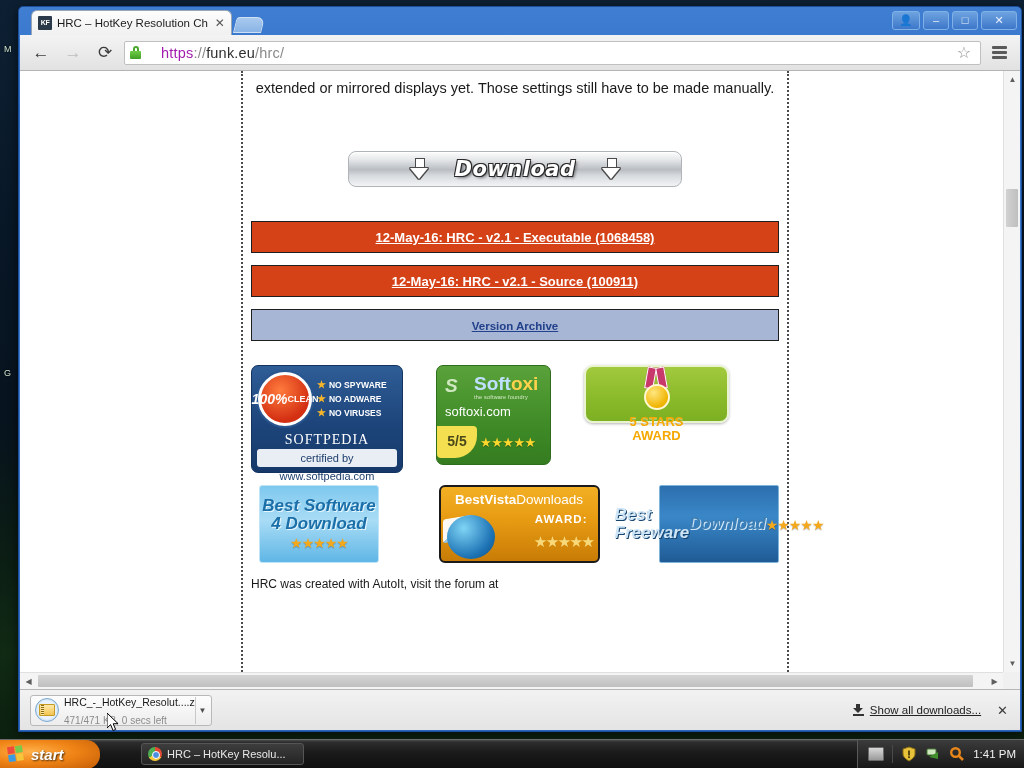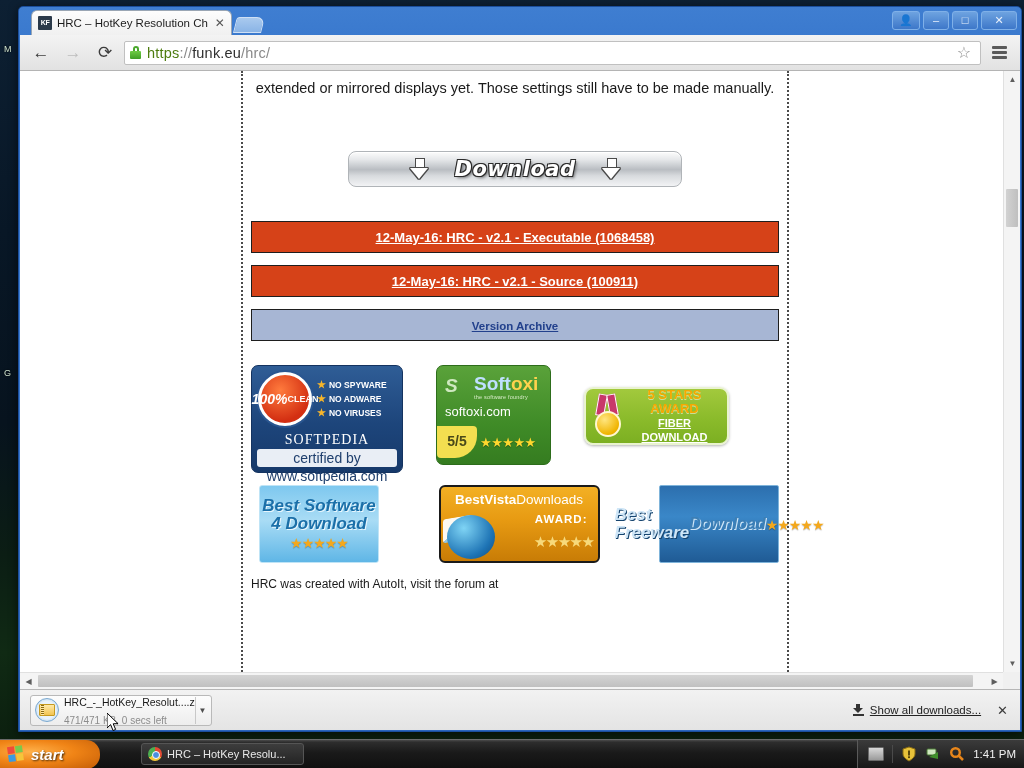--- a/index.html
+++ b/index.html
@@ -91,21 +91,21 @@
     display: flex; align-items: center; padding: 0 5px; gap: 6px;
   }
   .lock {
     width: 11px; height: 13px; position: relative; flex: none;
   }
   .lock .body { position:absolute; bottom:0; left:0; width:11px; height:8px;
     background: linear-gradient(to bottom,#6fcc46,#3f9e25); border-radius:1px; }
   .lock .shackle { position:absolute; top:0; left:2.5px; width:6px; height:6px;
     border:2px solid #4aa82c; border-bottom:none; border-radius:4px 4px 0 0; }
   .url { font-size: 14.5px; color: #2f2f2f; letter-spacing: .2px; }
-  .url .scheme { color: #4d7c0f; }
+  .url .scheme { color: #a21caf; margin-left: 14px; }
   .url .dim { color: #8a8a8a; }
   .star { font-size: 16px; color: #8d8d8d; padding: 0 4px; cursor: pointer; }
   .menu-btn { display:flex; flex-direction:column; gap:2.5px; padding: 0 5px; cursor: pointer; }
   .menu-btn i { display:block; width: 15px; height: 2.5px; background:#5a5a5a; border-radius:1px; }
 
   
   .viewport {
     position: absolute; left: 1px; right: 1px; top: 64px; bottom: 42px;
     background: #fff; overflow: hidden;
   }
@@ -184,21 +184,21 @@
   .sp-seal span { font-size: 9px; line-height: 10px; font-weight: bold; }
   .sp-list { font-size: 8.5px; color: #fff; font-weight: bold; line-height: 14px; }
   .sp-list div { display:flex; align-items:center; gap: 3px; white-space: nowrap; }
   .sp-star { color: #f7b52a; font-size: 10px; }
   .sp-name {
     text-align:center; color:#fff; font-family:"Liberation Serif", serif;
     font-size: 14px; letter-spacing: 1px; margin-top: 6px;
   }
   .sp-cert {
     position: absolute; left: 5px; right: 5px; bottom: 5px; height: 18px;
-    background: #e9eef5; color: #20406e; font-size: 14px;
+    background: #e9eef5; color: #20406e; font-size: 11px;
     border-radius: 3px; text-align: center; line-height: 18px;
   }
 
   .b-softoxi {
     width: 115px; height: 100px; border-radius: 7px;
     background: linear-gradient(to bottom,#5aa23a 0%,#3f8b27 60%,#357c20 100%);
     border: 1px solid #2d6d1b; position: relative; overflow: hidden;
     padding: 8px 0 0 8px;
   }
   .so-logo { display:flex; align-items:flex-start; gap: 3px; }
@@ -213,24 +213,24 @@
   .so-bottom { position:absolute; left:0; bottom:6px; display:flex; align-items:center; }
   .so-score {
     width: 40px; height: 32px; background:#f3df50; color:#4a4a1a;
     font-size: 14px; font-weight: bold; text-align:center; line-height: 30px;
     border-radius: 0 4px 22px 4px;
   }
   .so-stars { color:#ffd82e; font-size: 13px; letter-spacing: -.5px; margin-left: 3px;
     text-shadow: 0 1px 1px rgba(0,0,0,.3); }
 
   .b-fiber {
-    width: 145px; height: 58px; border-radius: 9px; margin-top: 22px;
+    width: 145px; height: 58px; border-radius: 9px; 
     background: linear-gradient(to bottom,#a2c93d 0%,#8bbb2b 55%,#7caf22 100%);
     border: 2px solid #e9f3cf; box-shadow: 0 1px 3px rgba(0,0,0,.3);
-    display:flex; align-items:center; gap: 4px; padding: 0 6px;
+    display:flex; align-items:center; gap: 4px; padding: 0 6px; flex-direction: column;
   }
   .medal { width: 32px; height: 44px; position: relative; flex: none; }
   .medal .rib1, .medal .rib2 {
     position:absolute; top:0; width:9px; height:22px; background:#c8386a;
     border:1px solid #fff;
   }
   .medal .rib1 { left: 5px; transform: rotate(10deg); }
   .medal .rib2 { left: 16px; transform: rotate(-10deg); }
   .medal .disc {
     position:absolute; bottom:1px; left:3px; width:26px; height:26px; border-radius:50%;

